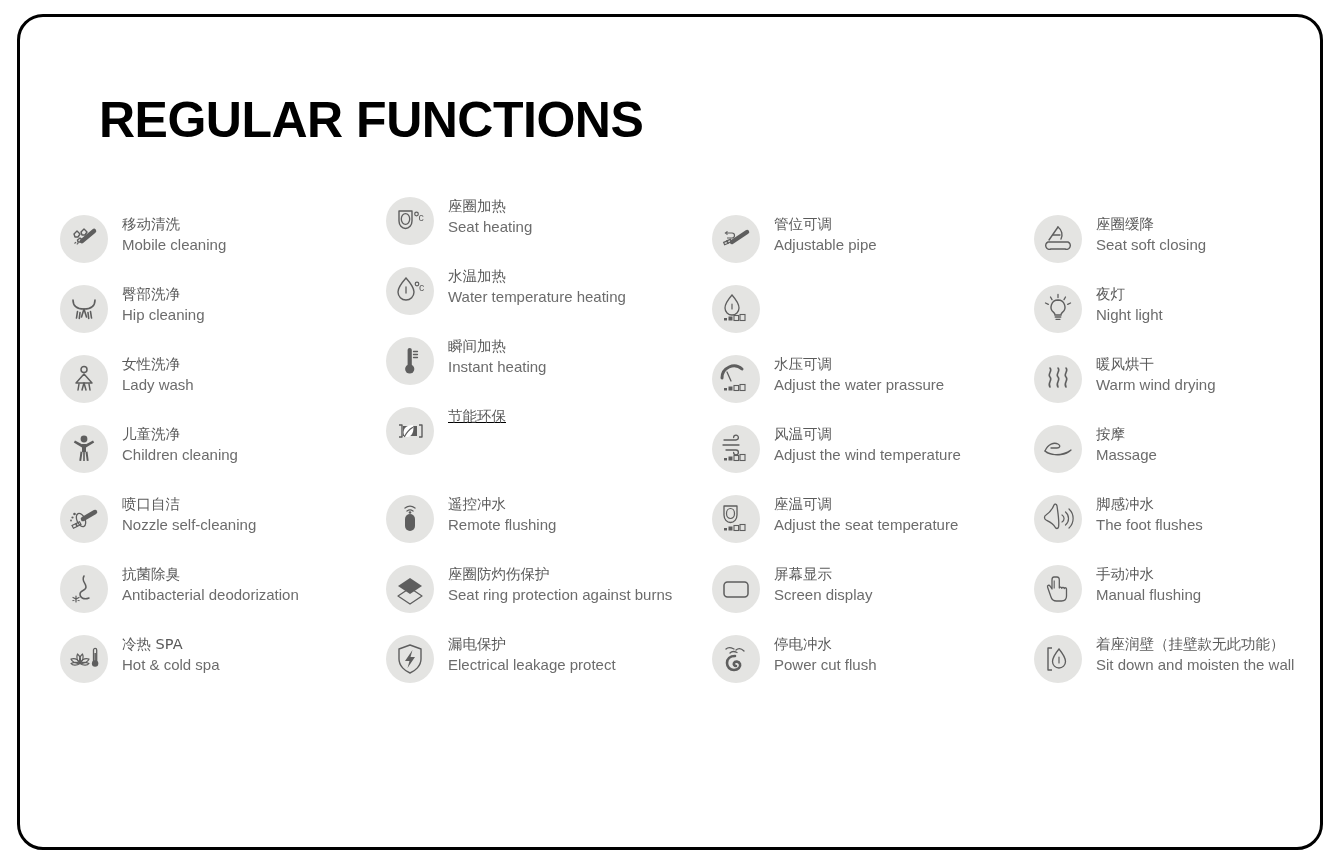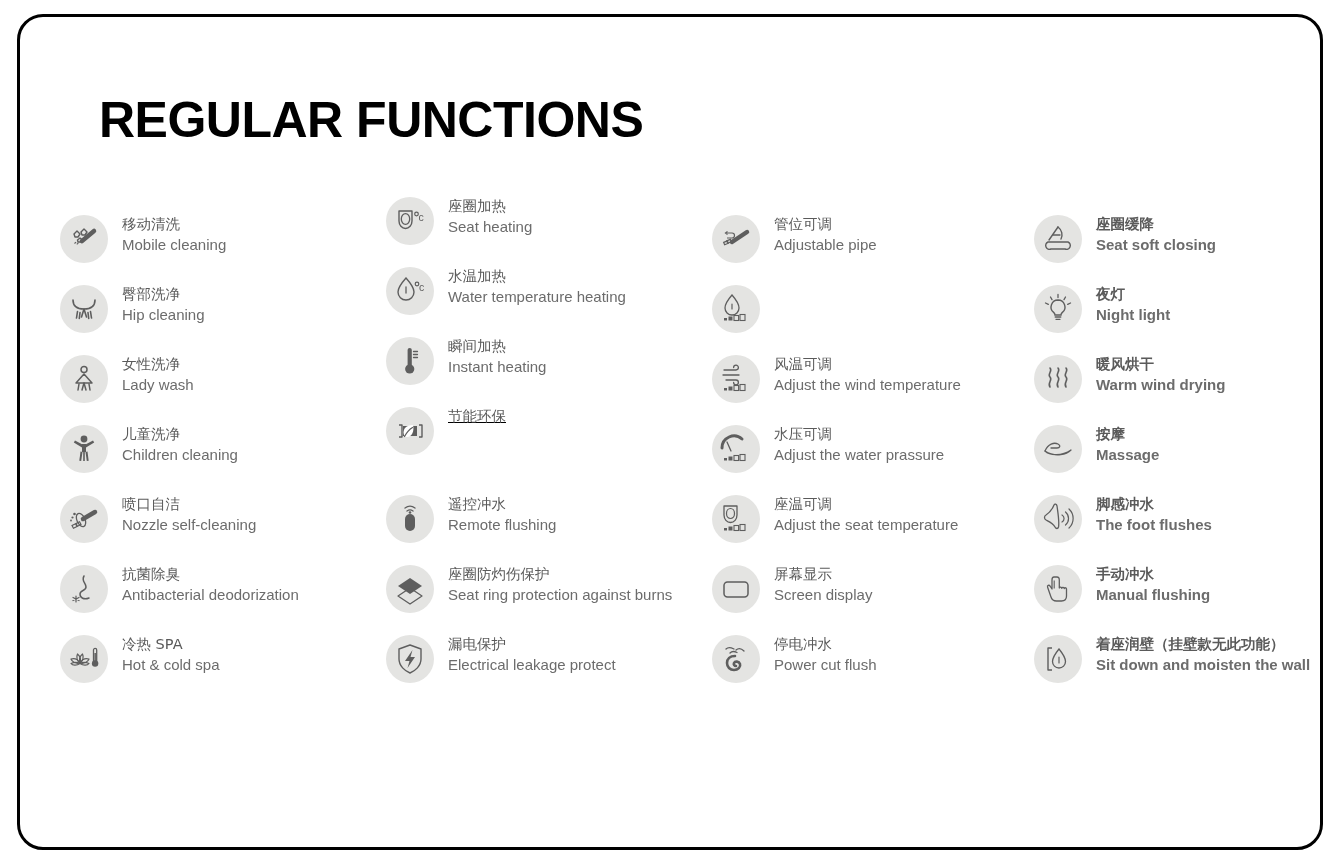--- a/index.html
+++ b/index.html
@@ -53,21 +53,21 @@
     align-items: flex-end;
   }
   .column {
     width: 326px;
     display: flex;
     flex-direction: column;
   }
   .column.col-1 { width: 326px; }
   .column.col-2 { width: 326px; }
   .column.col-3 { width: 322px; }
-  .column.col-4 { width: 286px; font-weight: bold; }
+  .column.col-4 { width: 286px; }
 
   .func-row {
     display: flex;
     flex-direction: row;
     align-items: flex-start;
     height: 70px;
     box-sizing: border-box;
   }
   .func-row.tall { height: 88px; text-decoration: underline; }
 
@@ -393,61 +393,61 @@
               <rect x="16" y="24.5" width="4.6" height="5" fill="none" stroke="#5e5e5e" stroke-width="1.1"></rect>
               <rect x="22" y="23.5" width="5" height="6" fill="none" stroke="#5e5e5e" stroke-width="1.1"></rect>
             </g>
           </svg>
         </div>
       </div>
 
       <div class="func-row">
         <div class="icon-circle">
           <svg width="36" height="36" viewBox="0 0 36 36">
-            <g fill="none" stroke="#5e5e5e" stroke-width="1.3" stroke-linecap="round">
-              <path d="M6 9 h12 a2.4 2.4 0 1 0 -2.4 -2.4"></path>
-              <path d="M5 14 h16"></path>
-              <path d="M8 19 h10 a2.4 2.4 0 1 1 -2.4 2.4"></path>
-            </g>
-            <g>
-              <rect x="6" y="27" width="3" height="2.5" fill="#5e5e5e"></rect>
-              <rect x="10.5" y="25.5" width="4" height="4" fill="#5e5e5e"></rect>
-              <rect x="16" y="24.5" width="4.6" height="5" fill="none" stroke="#5e5e5e" stroke-width="1.1"></rect>
-              <rect x="22" y="23.5" width="5" height="6" fill="none" stroke="#5e5e5e" stroke-width="1.1"></rect>
-            </g>
-          </svg>
-        </div>
-        <div class="labels">
-          <div class="cn">风温可调</div>
-          <div class="en">Adjust the wind temperature</div>
-        </div>
-      </div>
-
-      <div class="func-row">
-        <div class="icon-circle">
-          <svg width="36" height="36" viewBox="0 0 36 36">
             <path d="M4 17 A12 12 0 0 1 24 8" fill="none" stroke="#5e5e5e" stroke-width="3" stroke-linecap="round"></path>
             <path d="M13 20 L9 11" stroke="#5e5e5e" stroke-width="1.3" stroke-linecap="round"></path>
             <g>
               <rect x="6" y="27" width="3" height="2.5" fill="#5e5e5e"></rect>
               <rect x="10.5" y="25.5" width="4" height="4" fill="#5e5e5e"></rect>
               <rect x="16" y="24.5" width="4.6" height="5" fill="none" stroke="#5e5e5e" stroke-width="1.1"></rect>
               <rect x="22" y="23.5" width="5" height="6" fill="none" stroke="#5e5e5e" stroke-width="1.1"></rect>
             </g>
           </svg>
         </div>
         <div class="labels">
           <div class="cn">水压可调</div>
           <div class="en">Adjust the water prassure</div>
         </div>
       </div>
 
       <div class="func-row">
         <div class="icon-circle">
           <svg width="36" height="36" viewBox="0 0 36 36">
+            <g fill="none" stroke="#5e5e5e" stroke-width="1.3" stroke-linecap="round">
+              <path d="M6 9 h12 a2.4 2.4 0 1 0 -2.4 -2.4"></path>
+              <path d="M5 14 h16"></path>
+              <path d="M8 19 h10 a2.4 2.4 0 1 1 -2.4 2.4"></path>
+            </g>
+            <g>
+              <rect x="6" y="27" width="3" height="2.5" fill="#5e5e5e"></rect>
+              <rect x="10.5" y="25.5" width="4" height="4" fill="#5e5e5e"></rect>
+              <rect x="16" y="24.5" width="4.6" height="5" fill="none" stroke="#5e5e5e" stroke-width="1.1"></rect>
+              <rect x="22" y="23.5" width="5" height="6" fill="none" stroke="#5e5e5e" stroke-width="1.1"></rect>
+            </g>
+          </svg>
+        </div>
+        <div class="labels">
+          <div class="cn">风温可调</div>
+          <div class="en">Adjust the wind temperature</div>
+        </div>
+      </div>
+
+      <div class="func-row">
+        <div class="icon-circle">
+          <svg width="36" height="36" viewBox="0 0 36 36">
             <path d="M6 5 h13 v9 a6.5 7.5 0 0 1 -13 0 z" fill="none" stroke="#5e5e5e" stroke-width="1.3" stroke-linejoin="round"></path>
             <ellipse cx="12.5" cy="12.5" rx="4" ry="5" fill="none" stroke="#5e5e5e" stroke-width="1.2"></ellipse>
             <g>
               <rect x="6" y="27" width="3" height="2.5" fill="#5e5e5e"></rect>
               <rect x="10.5" y="25.5" width="4" height="4" fill="#5e5e5e"></rect>
               <rect x="16" y="24.5" width="4.6" height="5" fill="none" stroke="#5e5e5e" stroke-width="1.1"></rect>
               <rect x="22" y="23.5" width="5" height="6" fill="none" stroke="#5e5e5e" stroke-width="1.1"></rect>
             </g>
           </svg>
         </div>

